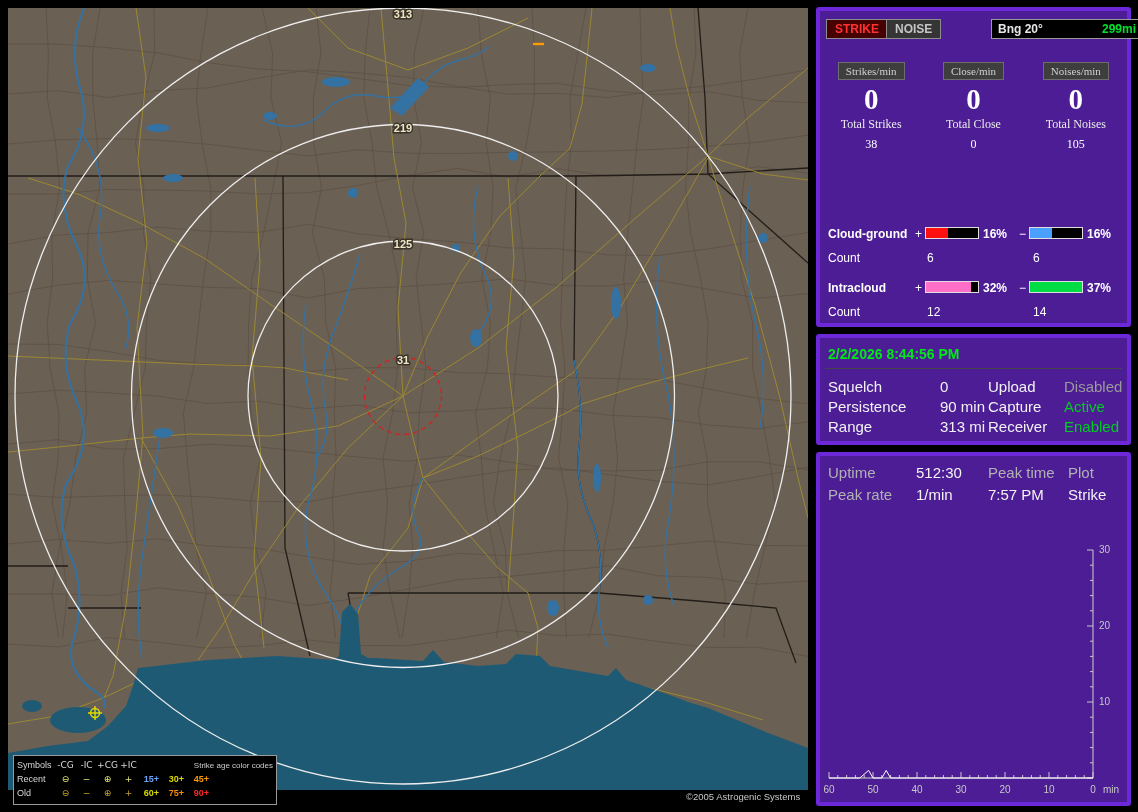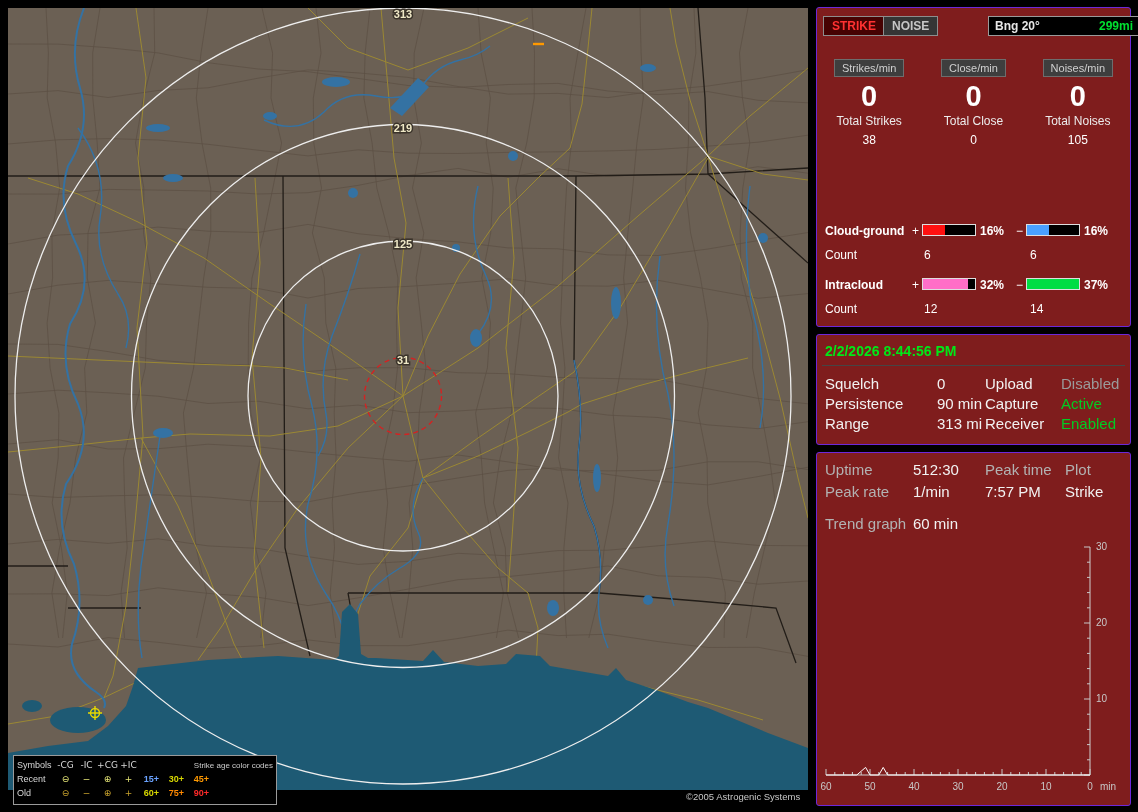--- a/index.html
+++ b/index.html
@@ -15,31 +15,31 @@
     position:absolute;left:13px;top:755px;width:264px;height:50px;
     background:#000;border:1px solid #9a9a9a;font-size:9px;color:#d8d8d8;
     padding:2px 3px;box-sizing:border-box;
   }
   .lg-row{display:flex;align-items:center;height:14px;white-space:nowrap;}
   .lg-lab{width:38px;}
   .lg-sym{width:21px;text-align:center;font-family:"DejaVu Sans",sans-serif;}
   .lg-age{width:25px;text-align:center;font-weight:bold;}
   .lg-agehead{flex:1;text-align:right;font-size:8px;color:#cccccc;}
   
-  .box{position:absolute;left:816px;width:315px;background:#7f1d1d;border:1px solid #6d28d9;border-radius:3px;box-sizing:border-box;}
+  .box{position:absolute;left:816px;width:315px;background:#4c1d95;border:4px solid #6d28d9;border-radius:3px;box-sizing:border-box;}
   #box1{top:7px;height:320px;}
   #box2{top:334px;height:111px;}
   #box3{top:452px;height:354px;}
   .btn{position:absolute;top:8px;font-size:12px;font-weight:bold;padding:2px 8px;border:1px solid #8d8d8d;cursor:default;}
   #strike-btn{left:6px;background:#460202;color:#ff3232;}
   #noise-btn{left:66px;background:#353535;color:#c6c6c6;}
   #bng-box{position:absolute;top:8px;left:171px;width:138px;height:18px;border:1px solid #9a9a9a;
     display:flex;justify-content:space-between;align-items:center;padding:0 6px;font-size:12px;font-weight:bold;background:#000;}
   #bng-range{color:#00e030;}
-  #counters{position:absolute;top:50px;left:0;right:0;display:flex;}
+  #counters{position:absolute;top:50px;left:0;right:0;display:flex;font-family:Liberation Serif, serif;}
   .counter-col{flex:1;text-align:center;}
   .chip{display:inline-block;font-size:11px;color:#d0d0d0;background:#3e3e3e;border:1px solid #6d6d6d;padding:2px 7px;}
   .zero{font-size:29px;font-weight:bold;color:#ffffff;margin-top:4px;line-height:30px;}
   .total-lbl{font-size:12px;color:#ececec;margin-top:3px;}
   .total-val{font-size:12px;color:#ffffff;margin-top:5px;}
   #dist-title{position:absolute;top:192px;left:8px;right:8px;font-size:12px;color:#c4c4c4;padding-bottom:3px;border-bottom:1px solid #8a8a8a;}
   .drow{position:absolute;left:0;right:0;height:16px;font-size:12px;color:#fff;}
   .drow span,.drow div{position:absolute;top:0;}
   .dl{left:8px;font-weight:bold;}
   .sgn1{left:95px;} .sgn2{left:199px;}
@@ -327,24 +327,20 @@
     <span class="q1 lbl">Uptime</span>
     <span class="q2 val">512:30</span>
     <span class="q3 lbl">Peak time</span>
     <span class="q4 lbl">Plot</span>
   </div>
   <div class="prow" style="top:30px;">
     <span class="q1 lbl">Peak rate</span>
     <span class="q2 val">1/min</span>
     <span class="q3 val">7:57 PM</span>
     <span class="q4 val">Strike</span>
-  </div>
-  <div class="prow" style="top:62px;">
-    <span class="q1 lbl">Trend graph</span>
-    <span class="q2 val">60 min</span>
   </div>
 
   <svg id="trend-svg" width="312" height="266" viewBox="0 0 312 266">
     <g stroke="#d0d0d0" stroke-width="1">
       <line x1="272" y1="10" x2="272" y2="238"></line>
       <line x1="8" y1="238" x2="272" y2="238"></line>
     </g>
     <g id="trend-ticks" stroke="#c8c8c8" stroke-width="1">
         <line x1="272" x2="272" y1="238" y2="232"></line>
         <line x1="263.2" x2="263.2" y1="238" y2="235"></line>

